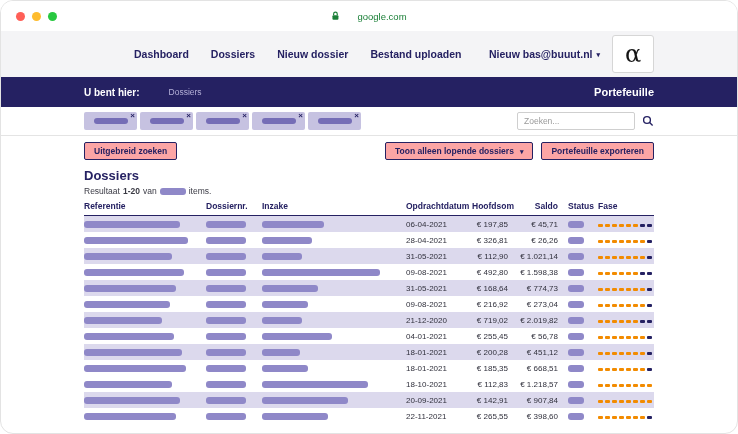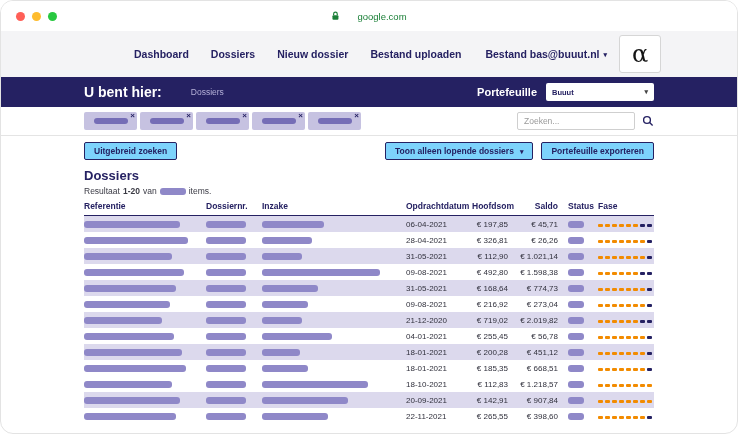--- a/index.html
+++ b/index.html
@@ -31,21 +31,21 @@
   .nav-item{font-size:10.5px;color:var(--navy);font-weight:600;cursor:pointer;white-space:nowrap;}
   .nav-item.active{font-weight:800;}
   .nav-right{margin-left:auto;display:flex;align-items:center;gap:12px;}
   .welcome{font-size:10.5px;color:var(--navy);font-weight:700;display:flex;align-items:center;gap:4px;cursor:pointer;white-space:nowrap;}
   .chev{font-size:7px;color:var(--navy);line-height:1;}
   .logo-box{width:40px;height:36px;background:#fff;border:1px solid #d6d6d6;border-radius:3px;
     display:flex;align-items:center;justify-content:center;cursor:pointer;}
   .logo-box span{font-family:"DejaVu Serif",serif;font-size:24px;color:#141414;line-height:1;}
   
   .navybar{height:30px;background:var(--navy);display:flex;align-items:center;}
-  .bc-prefix{color:#fff;font-weight:700;font-size:14px;margin-right:5px;}
+  .bc-prefix{color:#fff;font-weight:700;font-size:10px;margin-right:5px;}
   .bc-current{color:#b5b1d8;font-size:8.5px;cursor:pointer;}
   .pf{margin-left:auto;display:flex;align-items:center;gap:9px;}
   .pf-label{color:#fff;font-weight:700;font-size:11px;}
   .pf-select{width:108px;height:18px;background:#fff;border-radius:2px;display:flex;align-items:center;
     justify-content:space-between;padding:0 6px;box-sizing:border-box;font-size:7.5px;color:var(--navy);
     font-weight:800;cursor:pointer;}
   .pf-chev{color:#444;font-size:7px;}
   
   .tabsrow{height:28px;background:#fff;border-bottom:1px solid #e4e4e4;display:flex;align-items:center;}
   .tab-strip{display:flex;gap:3px;}
@@ -53,21 +53,21 @@
     display:flex;align-items:center;justify-content:center;cursor:pointer;}
   .tab .redact{background:#756db6;width:34px;height:6px;}
   .tab-close{position:absolute;top:-1px;right:2px;color:var(--navy);font-size:8px;font-weight:900;
     line-height:10px;cursor:pointer;}
   .search-group{margin-left:auto;display:flex;align-items:center;gap:7px;padding-left:40px;}
   .search-input{width:118px;height:18px;border:1px solid #cfcfcf;border-radius:2px;font-size:8.5px;
     padding:0 6px;color:#555;font-family:inherit;box-sizing:border-box;outline:none;}
   .search-input::placeholder{color:#9a9a9a;}
   
   .toolbar{padding-top:6px;}
-  .btn{background:#7dd3fc;border:1px solid var(--navy);color:var(--navy);font-size:8.5px;font-weight:600;
+  .btn{background:#fca5a5;border:1px solid var(--navy);color:var(--navy);font-size:8.5px;font-weight:600;
     padding:0 9px;height:18px;border-radius:2px;display:inline-flex;align-items:center;gap:6px;
     font-family:inherit;cursor:pointer;white-space:nowrap;}
   .toolbar-right{margin-left:auto;display:flex;gap:8px;}
   
   .content{width:570px;margin:0 auto;}
   .page-title{color:var(--navy);font-size:13px;font-weight:800;margin:8px 0 3px;}
   .result-line{font-size:8.5px;color:#3a3a44;display:flex;align-items:center;gap:3px;margin-bottom:3px;}
   .result-range{font-weight:700;}
   .redact{display:inline-block;height:7px;border-radius:3px;background:var(--redact);vertical-align:middle;}
   .count-redact{width:26px;}
@@ -106,40 +106,36 @@
   <div class="topnav">
     <div class="inner">
       <div class="nav-items">
           <div class="nav-item">Dashboard</div>
           <div class="nav-item active">Dossiers</div>
           <div class="nav-item">Nieuw dossier</div>
           <div class="nav-item">Bestand uploaden</div>
         </div>
       <div class="nav-right">
         <div class="welcome">
-          <span>Bestand bas@buuut.nl</span>
+          <span>Nieuw bas@buuut.nl</span>
           <span class="chev">▾</span>
         </div>
         <div class="logo-box">
           <span>α</span>
         </div>
       </div>
     </div>
   </div>
 
   <div class="navybar">
     <div class="inner">
       <span class="bc-prefix">U bent hier:</span>
       <span class="bc-current">Dossiers</span>
       <div class="pf">
         <span class="pf-label">Portefeuille</span>
-        <div class="pf-select">
-          <span>Buuut</span>
-          <span class="pf-chev">▾</span>
-        </div>
       </div>
     </div>
   </div>
 
   <div class="tabsrow">
     <div class="inner">
       <div class="tab-strip">
           <div class="tab">
             <span class="redact"></span>
             <span class="tab-close">×</span>

